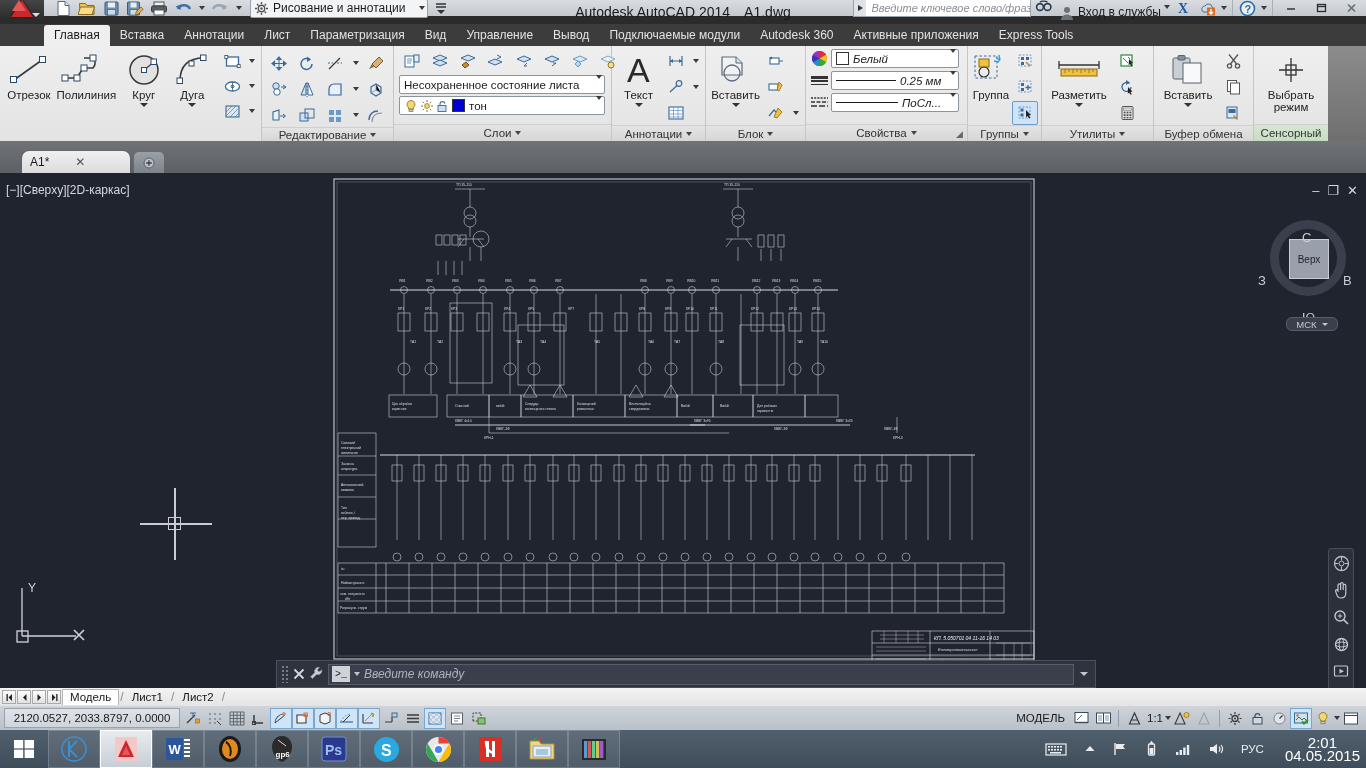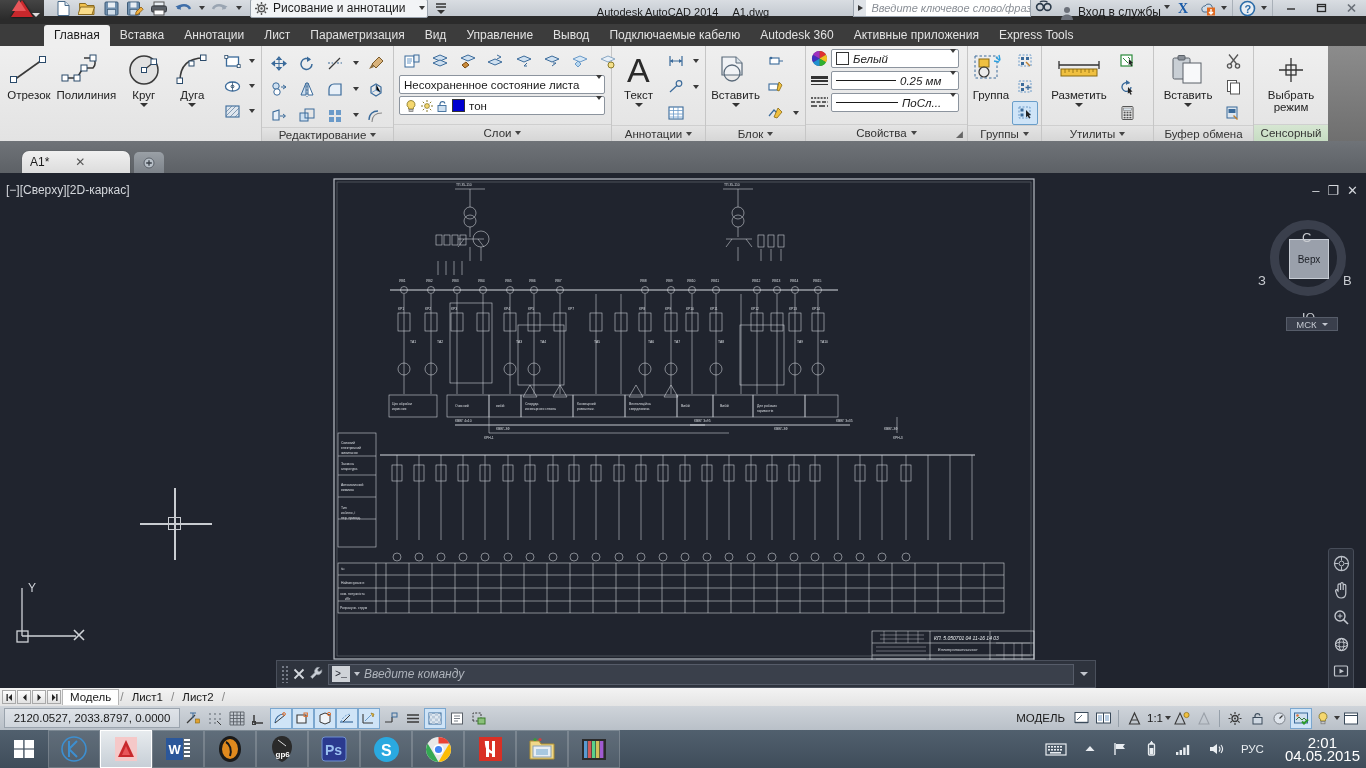--- a/index.html
+++ b/index.html
@@ -22,21 +22,21 @@
     border-radius:2px; cursor:default; }
   .qicon svg { display:block; }
   .qsep { width:1px; height:16px; background:#a9b0b8; margin:0 3px; }
   .wsbox { display:flex; align-items:center; height:19px; background:#f2f4f6;
     border:1px solid #9aa3ad; border-radius:2px; margin-left:4px; padding:0 2px 0 3px; }
   .wsbox .lbl { font-size:12px; color:#1b1b1b; padding:0 14px 0 4px; white-space:nowrap; }
   .caret { width:0;height:0;border-left:3.5px solid transparent;border-right:3.5px solid transparent;
     border-top:4px solid #3a3a3a; }
   .title-c { position:absolute; left:0; top:0; width:1366px; height:24px; display:flex;
     align-items:center; justify-content:center; pointer-events:none; }
-  .title-c span { font-size:11px; color:#1a1a1a;text-align:right; }
+  .title-c span { font-size:14px; color:#1a1a1a;text-align:right; }
   .t-gap { display:inline-block; width:14px; }
   .tb-right { margin-left:auto; display:flex; align-items:center; height:24px; }
   .srchbox { display:flex; align-items:center; width:178px; height:18px; background:#fff;
     border:1px solid #9aa3ad; margin-right:2px; }
   .srchbox .ph { font-size:11px; color:#8a8f96; font-style:italic; padding-left:5px; white-space:nowrap;
      overflow:hidden; }
   .srchbox .arr { margin-left:auto; width:13px; height:16px; background:#dfe3e8;
      display:flex; align-items:center; justify-content:center; }
   .srchbox .arr i { width:0;height:0;border-top:3.5px solid transparent;border-bottom:3.5px solid transparent;
      border-left:5px solid #333; display:block; }
@@ -105,21 +105,21 @@
   .ucs { position:absolute; left:14px; bottom:40px; width:80px; height:70px; color:#cfd3d8; }
   
   .vcube { position:absolute; right:10px; top:30px; width:100px; height:110px; }
   .vring { position:absolute; left:14px; top:17px; width:76px; height:76px; border-radius:50%;
      border:9px solid #3a3f4c; }
   .vface { position:absolute; left:33px; top:36px; width:40px; height:40px; background:#9aa0ab;
      border:1px solid #c7ccd4; display:flex; align-items:center; justify-content:center;
      font-size:10px; color:#1c1f26; }
   .vcube .cp { position:absolute; font-size:13px; color:#c9ccd1; }
   .ucsbtn { position:absolute; right:28px; top:144px; width:52px; height:14px; background:#3a3f4c;
-     border:1px solid #565c69; border-radius:0; display:flex; align-items:center;
+     border:1px solid #565c69; border-radius:6px; display:flex; align-items:center;
      justify-content:center; gap:5px; font-size:9.5px; color:#c3c7cf; }
   
   .navbar { position:absolute; right:12px; top:375px; width:26px; height:180px;
      background:#2b303b; border:1px solid #474d59; border-radius:3px;
      display:flex; flex-direction:column; align-items:center; padding-top:4px; gap:7px; }
   .navbar .ni { width:20px; height:20px; display:flex; align-items:center; justify-content:center;
      color:#c2c6cd; }
   
   .cmdline { position:absolute; left:276px; bottom:0; width:820px; height:28px;
      background:#2e333d; border:1px solid #4a505c; display:flex; align-items:center; gap:3px; padding:0 4px; }
@@ -319,21 +319,21 @@
 <div class="tabbar">
   <div class="spacerL"></div>
   <div class="tab active">Главная</div>
   <div class="tab">Вставка</div>
   <div class="tab">Аннотации</div>
   <div class="tab">Лист</div>
   <div class="tab">Параметризация</div>
   <div class="tab">Вид</div>
   <div class="tab">Управление</div>
   <div class="tab">Вывод</div>
-  <div class="tab">Подключаемые кабелю</div>
+  <div class="tab">Подключаемые модули</div>
   <div class="tab">Autodesk 360</div>
   <div class="tab">Активные приложения</div>
   <div class="tab">Express Tools</div>
 </div>
 
 <div class="ribbon">
 
   <div class="panel" style="width:262px">
     <div class="body">
       <div class="bigbtn">

